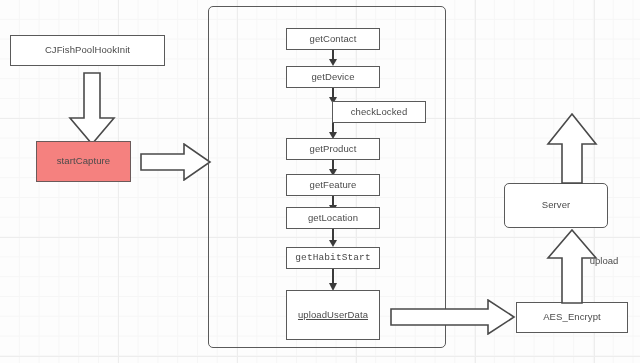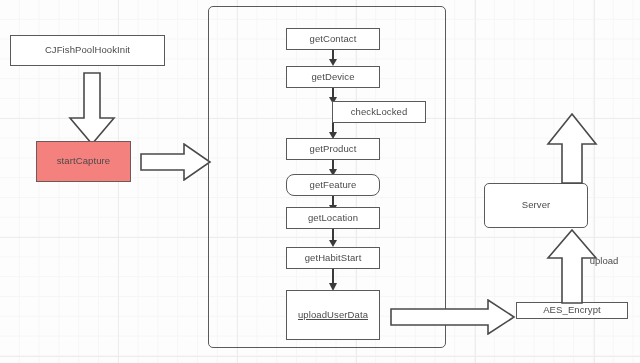--- a/index.html
+++ b/index.html
@@ -125,72 +125,72 @@
   <div class="node" style="left:286px; top:138px; width:94px; height:22px;text-align:center;">
     <span>getProduct</span>
   </div>
   <div class="thin-arrow" style="left:329px; top:160px; width:8px; height:16px;">
     <svg width="8" height="16" viewBox="0 0 8 16">
       <line x1="4" y1="0" x2="4" y2="10" stroke="#3a3a3a" stroke-width="2"></line>
       <polygon points="0,9 8,9 4,16" fill="#3a3a3a"></polygon>
     </svg>
   </div>
 
-  <div class="node" style="left:286px; top:174px; width:94px; height:22px;border-radius:8px;">
+  <div class="node" style="left:286px; top:174px; width:94px; height:22px;">
     <span>getFeature</span>
   </div>
   <div class="thin-arrow" style="left:329px; top:196px; width:8px; height:16px;">
     <svg width="8" height="16" viewBox="0 0 8 16">
       <line x1="4" y1="0" x2="4" y2="10" stroke="#3a3a3a" stroke-width="2"></line>
       <polygon points="0,9 8,9 4,16" fill="#3a3a3a"></polygon>
     </svg>
   </div>
 
   <div class="node" style="left:286px; top:207px; width:94px; height:22px;">
     <span>getLocation</span>
   </div>
   <div class="thin-arrow" style="left:329px; top:229px; width:8px; height:18px;">
     <svg width="8" height="18" viewBox="0 0 8 18">
       <line x1="4" y1="0" x2="4" y2="12" stroke="#3a3a3a" stroke-width="2"></line>
       <polygon points="0,11 8,11 4,18" fill="#3a3a3a"></polygon>
     </svg>
   </div>
 
-  <div class="node" style="left:286px; top:247px; width:94px; height:22px;">
+  <div class="node" style="left:286px; top:247px; width:94px; height:22px;font-family:Liberation Mono, monospace;">
     <span>getHabitStart</span>
   </div>
   <div class="thin-arrow" style="left:329px; top:269px; width:8px; height:22px;">
     <svg width="8" height="22" viewBox="0 0 8 22">
       <line x1="4" y1="0" x2="4" y2="15" stroke="#3a3a3a" stroke-width="2"></line>
       <polygon points="0,14 8,14 4,22" fill="#3a3a3a"></polygon>
     </svg>
   </div>
 
   <div class="node" style="left:286px; top:290px; width:94px; height:50px;text-decoration:underline;">
     <span>uploadUserData</span>
   </div>
 
   <div class="block-arrow" style="left:390px; top:299px; width:126px; height:36px;">
     <svg width="126" height="36" viewBox="0 0 126 36">
       <polygon points="1,10 98,10 98,1 124,18 98,35 98,26 1,26" fill="#ffffff" stroke="#4a4a4a" stroke-width="1.6" stroke-linejoin="miter"></polygon>
     </svg>
   </div>
 
-  <div class="node" style="left:516px; top:302px; width:112px; height:17px;">
+  <div class="node" style="left:516px; top:302px; width:112px; height:31px;">
     <span>AES_Encrypt</span>
   </div>
 
   <div class="block-arrow" style="left:546px; top:228px; width:52px; height:76px;">
     <svg width="52" height="76" viewBox="0 0 52 76">
       <polygon points="26,2 50,30 36,30 36,75 16,75 16,30 2,30" fill="#ffffff" stroke="#4a4a4a" stroke-width="1.6" stroke-linejoin="miter"></polygon>
     </svg>
   </div>
   <div class="edge-label" style="left:568px; top:255px; width:72px;">upload</div>
 
-  <div class="node rounded" style="left:484px; top:183px; width:104px; height:45px;">
+  <div class="node rounded" style="left:504px; top:183px; width:104px; height:45px;">
     <span>Server</span>
   </div>
 
   <div class="block-arrow" style="left:546px; top:112px; width:52px; height:72px;">
     <svg width="52" height="72" viewBox="0 0 52 72">
       <polygon points="26,2 50,32 36,32 36,71 16,71 16,32 2,32" fill="#ffffff" stroke="#4a4a4a" stroke-width="1.6" stroke-linejoin="miter"></polygon>
     </svg>
   </div>
 
 

